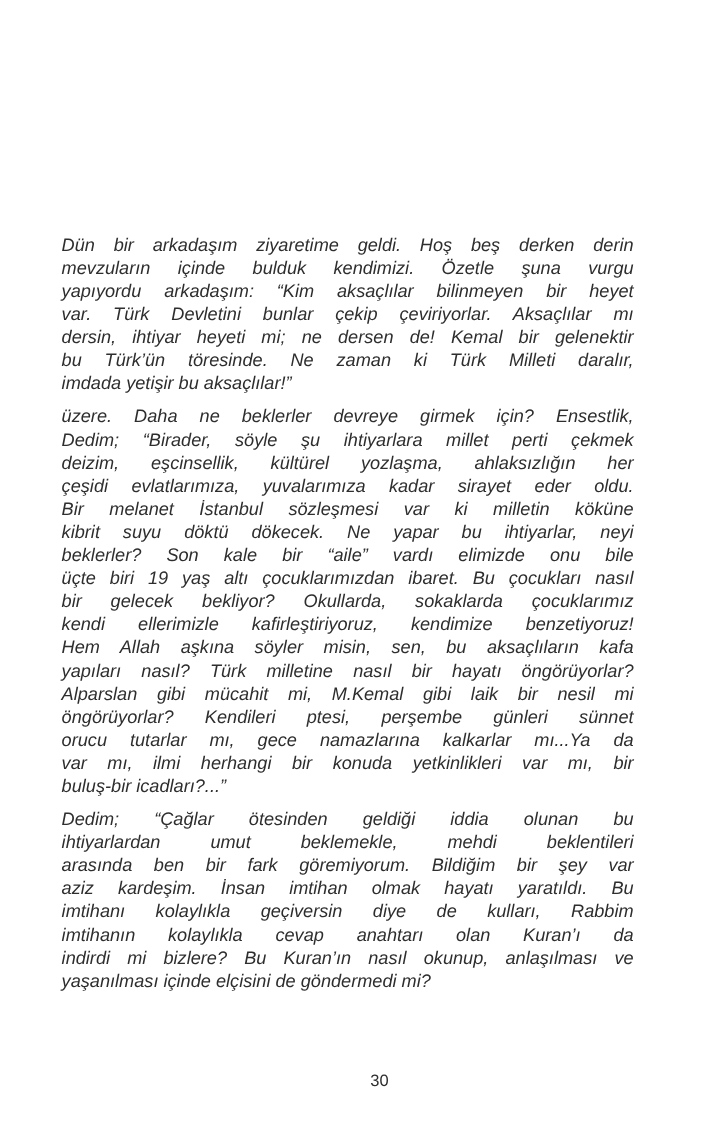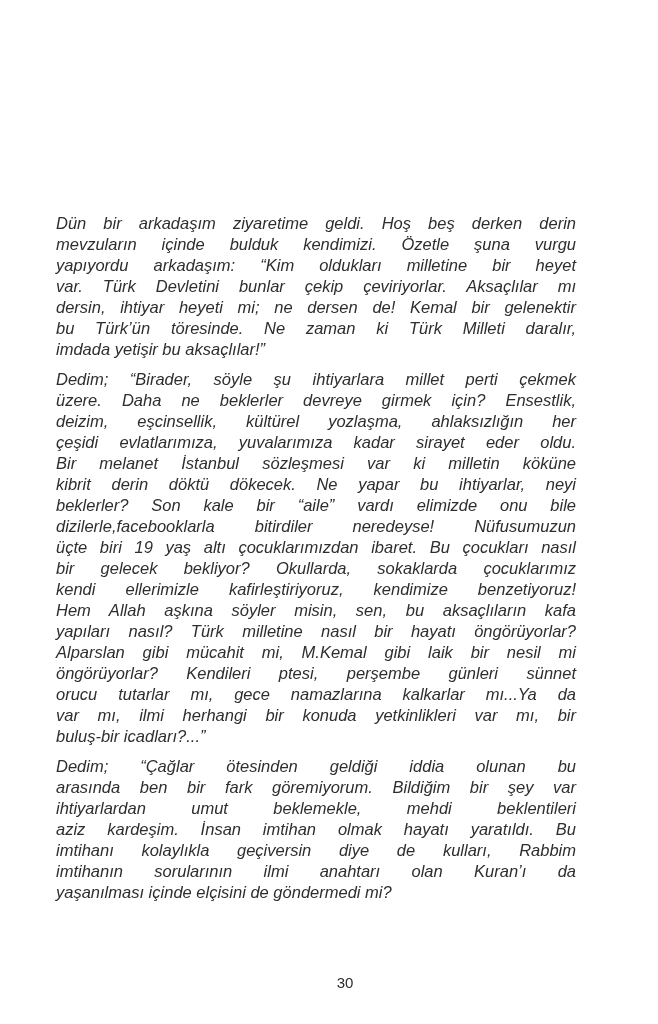--- a/index.html
+++ b/index.html
@@ -52,50 +52,50 @@
   }
 </style>
 </head>
 <body>
 
 <div class="page">
   <div class="text-block">
     <div class="paragraph">
         <div class="line">Dün bir arkadaşım ziyaretime geldi. Hoş beş derken derin</div>
         <div class="line">mevzuların içinde bulduk kendimizi. Özetle şuna vurgu</div>
-        <div class="line">yapıyordu arkadaşım: “Kim oldukları milletine bir heyet</div>
+        <div class="line">yapıyordu arkadaşım: “Kim aksaçlılar bilinmeyen bir heyet</div>
         <div class="line">var. Türk Devletini bunlar çekip çeviriyorlar. Aksaçlılar mı</div>
         <div class="line">dersin, ihtiyar heyeti mi; ne dersen de! Kemal bir gelenektir</div>
         <div class="line">bu Türk’ün töresinde. Ne zaman ki Türk Milleti daralır,</div>
         <div class="line line-last">imdada yetişir bu aksaçlılar!”</div>
       </div>
     <div class="paragraph">
+        <div class="line">üzere. Daha ne beklerler devreye girmek için? Ensestlik,</div>
         <div class="line">Dedim; “Birader, söyle şu ihtiyarlara millet perti çekmek</div>
-        <div class="line">üzere. Daha ne beklerler devreye girmek için? Ensestlik,</div>
         <div class="line">deizim, eşcinsellik, kültürel yozlaşma, ahlaksızlığın her</div>
         <div class="line">çeşidi evlatlarımıza, yuvalarımıza kadar sirayet eder oldu.</div>
         <div class="line">Bir melanet İstanbul sözleşmesi var ki milletin köküne</div>
-        <div class="line">kibrit derin döktü dökecek. Ne yapar bu ihtiyarlar, neyi</div>
+        <div class="line">kibrit suyu döktü dökecek. Ne yapar bu ihtiyarlar, neyi</div>
         <div class="line">beklerler? Son kale bir “aile” vardı elimizde onu bile</div>
-        <div class="line">dizilerle,facebooklarla bitirdiler neredeyse! Nüfusumuzun</div>
         <div class="line">üçte biri 19 yaş altı çocuklarımızdan ibaret. Bu çocukları nasıl</div>
         <div class="line">bir gelecek bekliyor? Okullarda, sokaklarda çocuklarımız</div>
         <div class="line">kendi ellerimizle kafirleştiriyoruz, kendimize benzetiyoruz!</div>
         <div class="line">Hem Allah aşkına söyler misin, sen, bu aksaçlıların kafa</div>
         <div class="line">yapıları nasıl? Türk milletine nasıl bir hayatı öngörüyorlar?</div>
         <div class="line">Alparslan gibi mücahit mi, M.Kemal gibi laik bir nesil mi</div>
         <div class="line">öngörüyorlar? Kendileri ptesi, perşembe günleri sünnet</div>
         <div class="line">orucu tutarlar mı, gece namazlarına kalkarlar mı...Ya da</div>
         <div class="line">var mı, ilmi herhangi bir konuda yetkinlikleri var mı, bir</div>
         <div class="line line-last">buluş-bir icadları?...”</div>
       </div>
     <div class="paragraph">
         <div class="line">Dedim; “Çağlar ötesinden geldiği iddia olunan bu</div>
+        <div class="line">ihtiyarlardan umut beklemekle, mehdi beklentileri</div>
         <div class="line">arasında ben bir fark göremiyorum. Bildiğim bir şey var</div>
-        <div class="line">ihtiyarlardan umut beklemekle, mehdi beklentileri</div>
         <div class="line">aziz kardeşim. İnsan imtihan olmak hayatı yaratıldı. Bu</div>
         <div class="line">imtihanı kolaylıkla geçiversin diye de kulları, Rabbim</div>
-        <div class="line">imtihanın sorularının ilmi anahtarı olan Kuran’ı da</div>
+        <div class="line">imtihanın kolaylıkla cevap anahtarı olan Kuran’ı da</div>
+        <div class="line">indirdi mi bizlere? Bu Kuran’ın nasıl okunup, anlaşılması ve</div>
         <div class="line line-last">yaşanılması içinde elçisini de göndermedi mi?</div>
       </div>
   </div>
   <div class="page-number">30</div>
 </div>
 
 </body></html>

